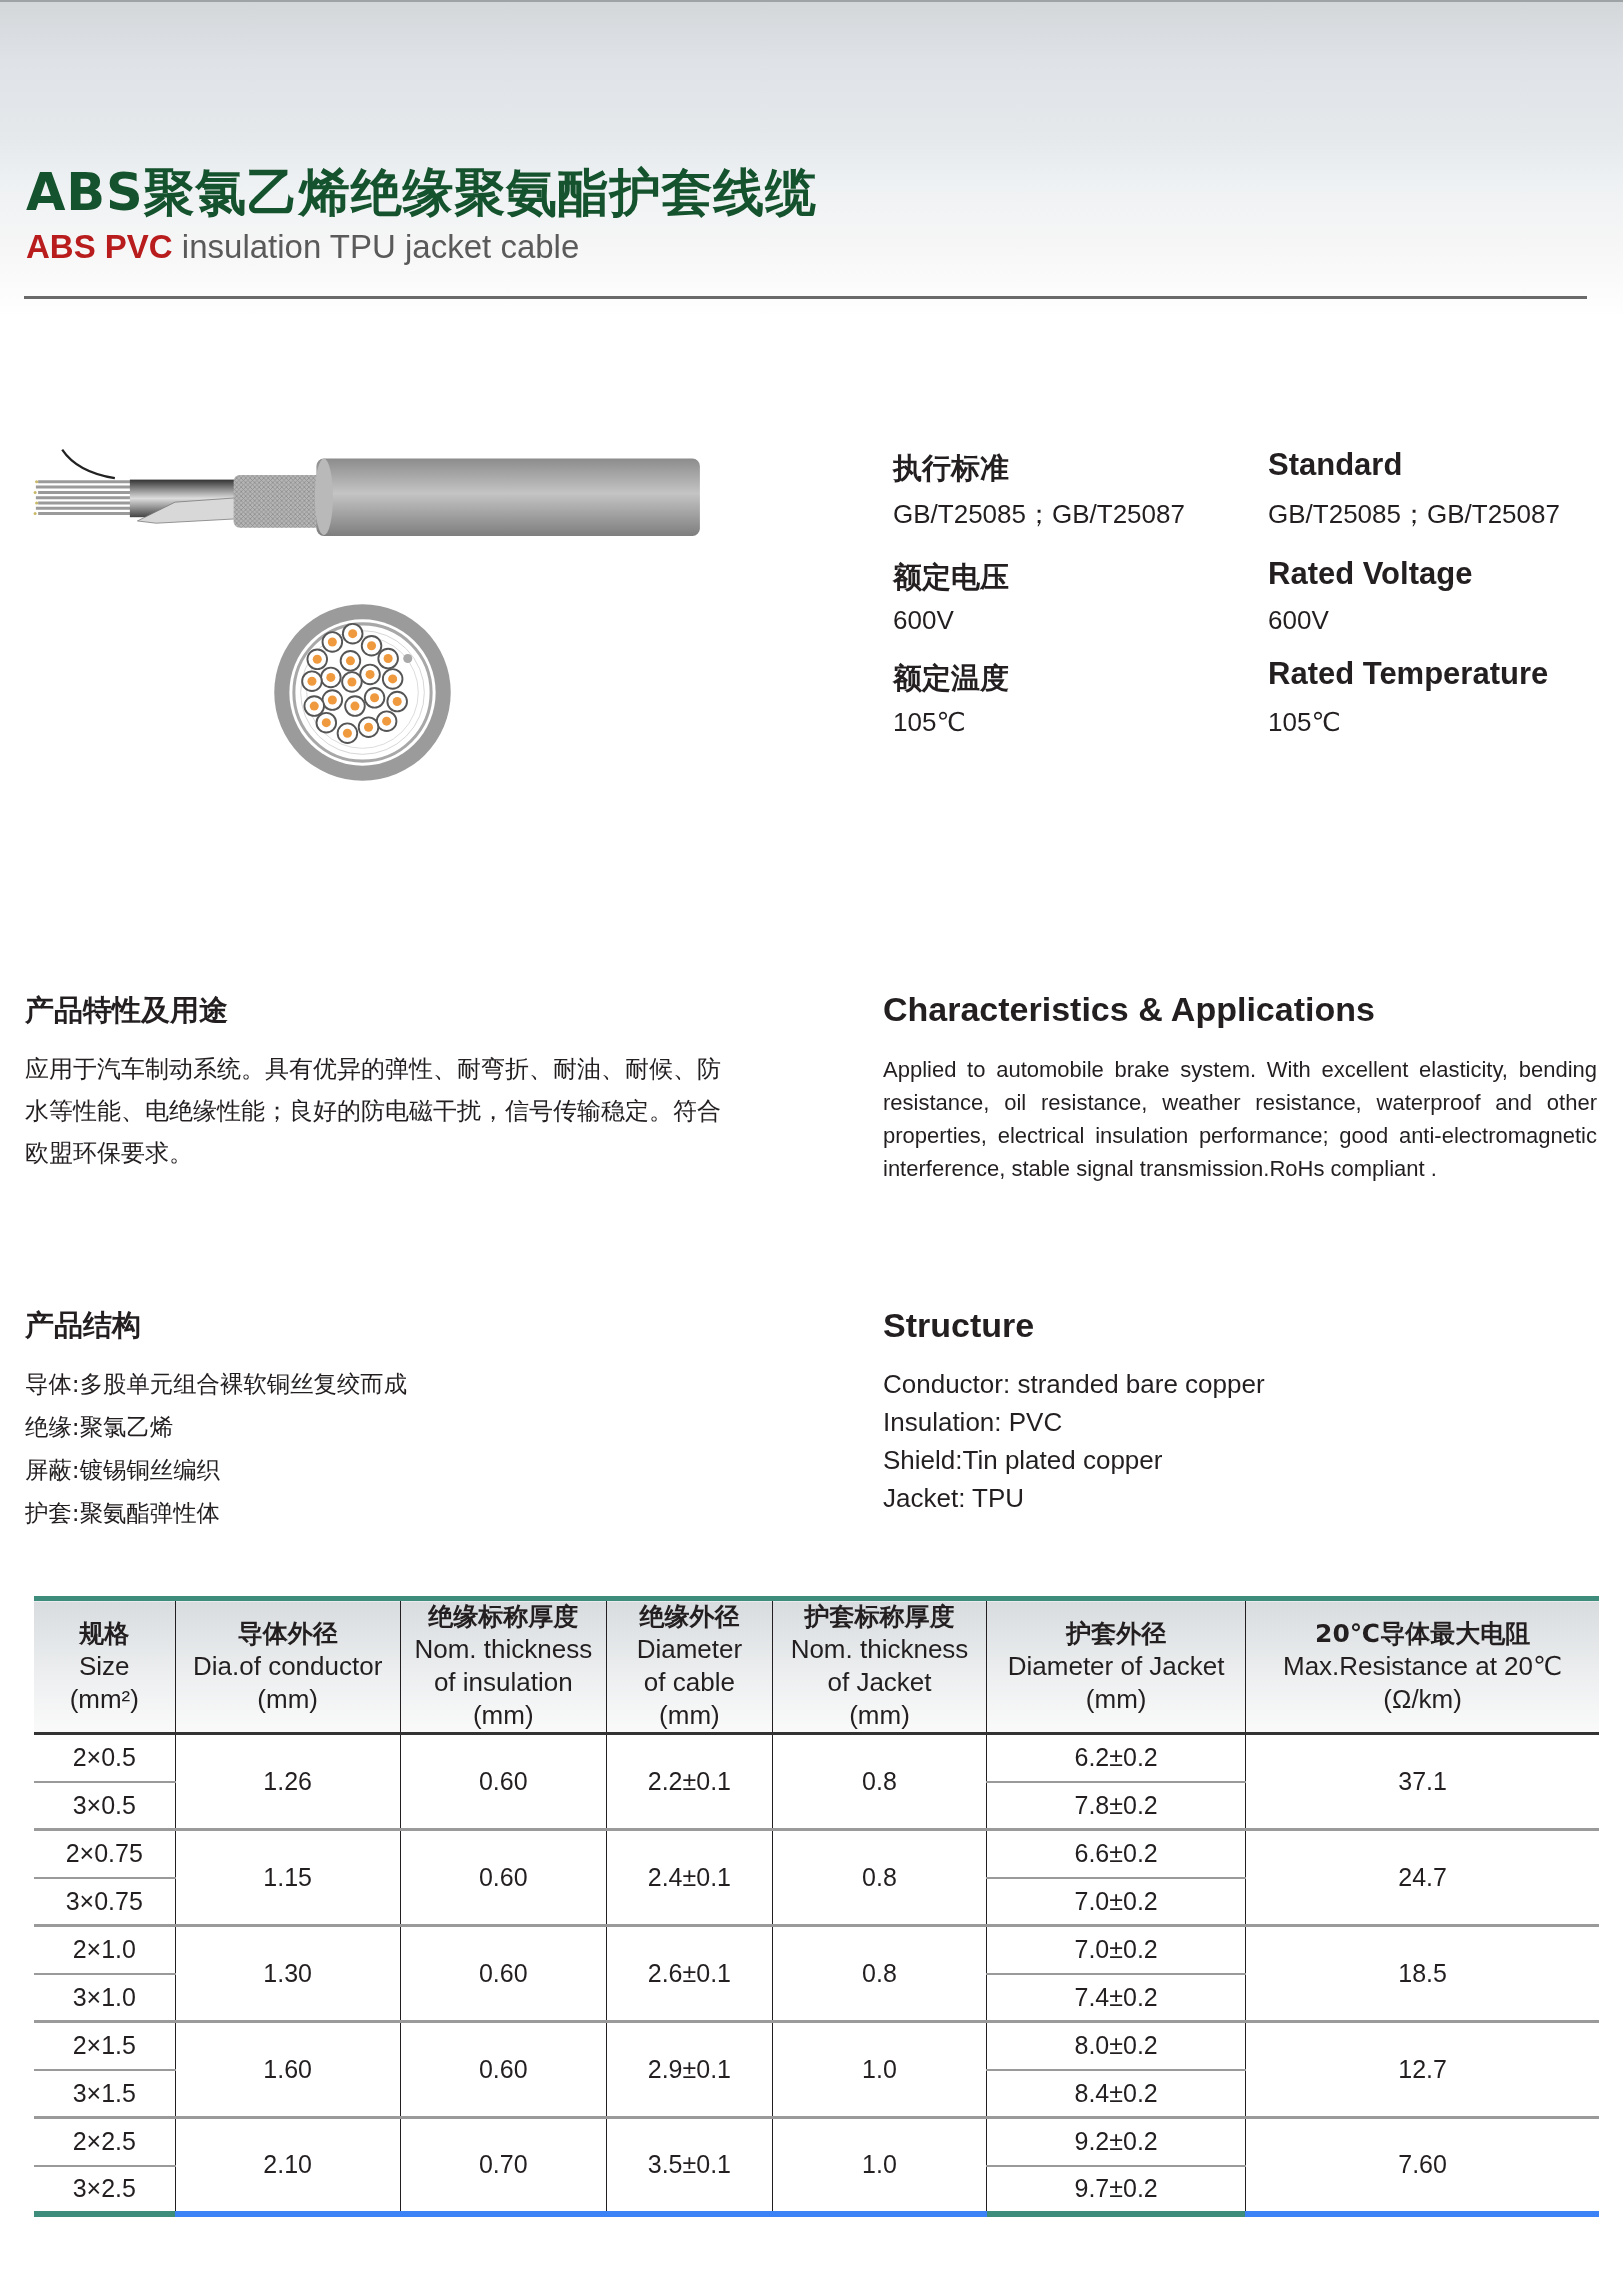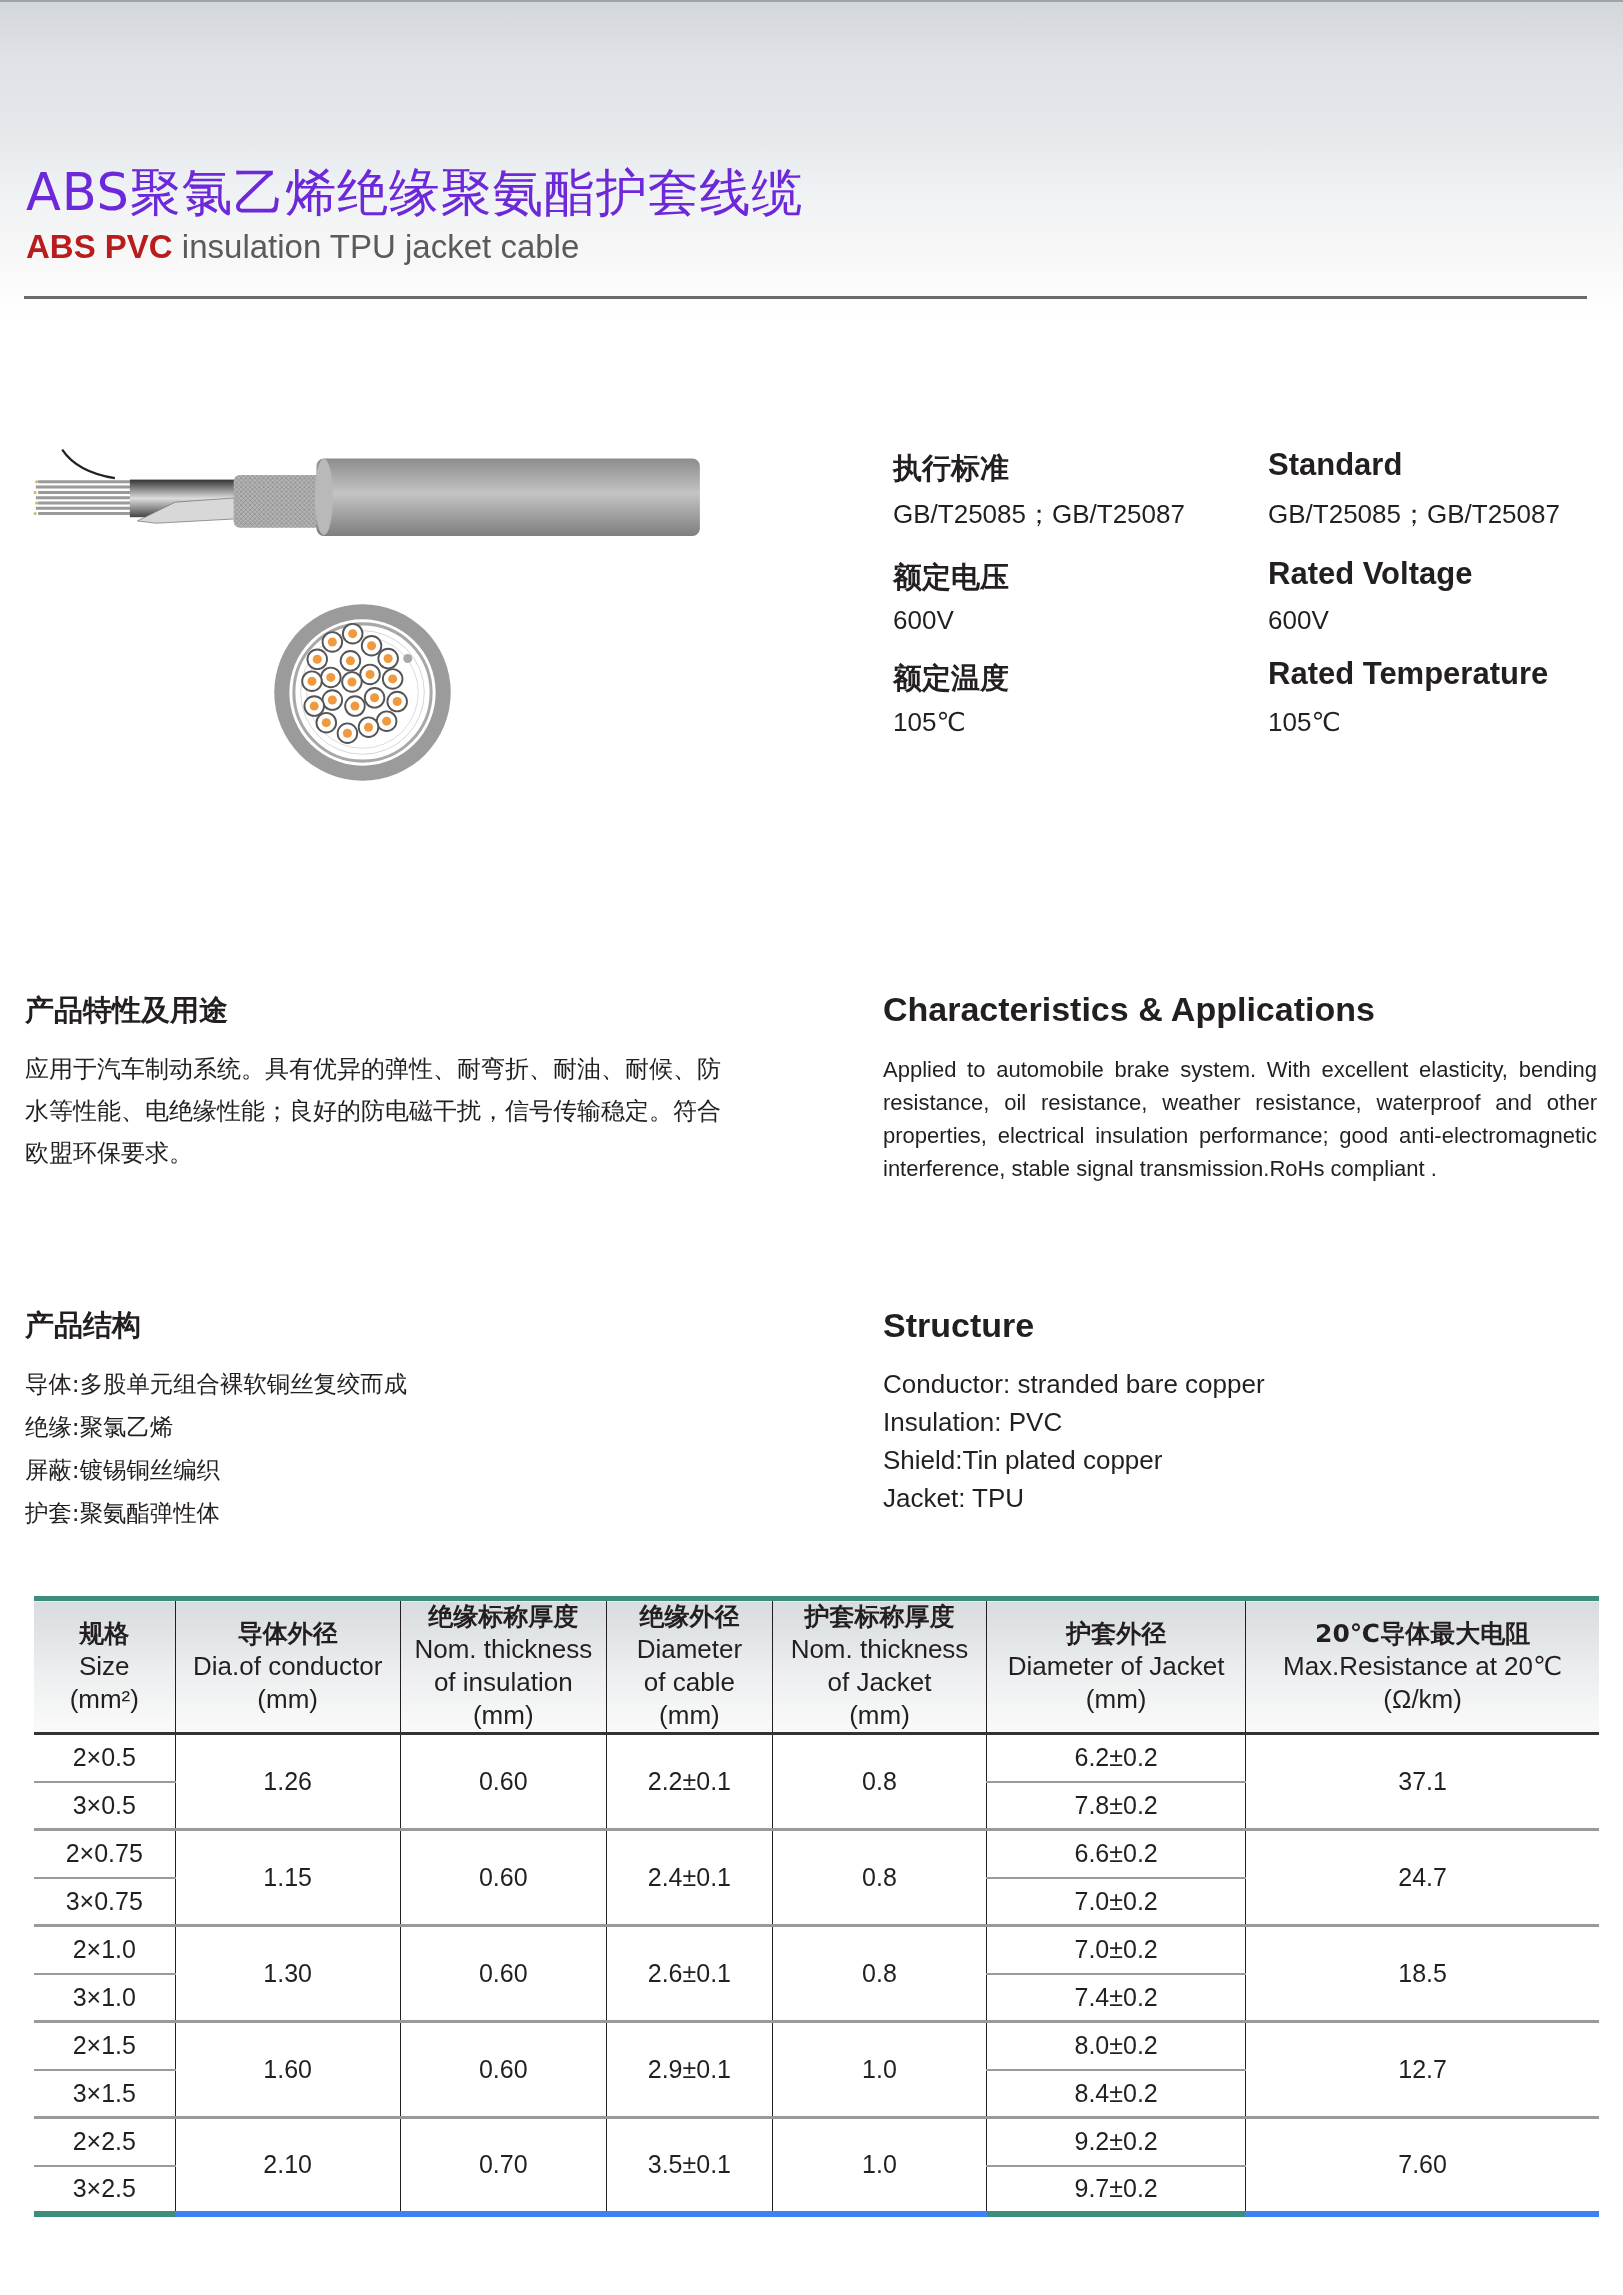--- a/index.html
+++ b/index.html
@@ -1,21 +1,21 @@
 <!DOCTYPE html>
 <html style="font-size:12px"><head>
 <meta charset="utf-8">
 <style>
   * { box-sizing: border-box; margin: 0; padding: 0; }
   html, body { width: 1624px; height: 2295px; background: #ffffff; }
   body { position: relative; font-family: "Liberation Sans", "DejaVu Sans", sans-serif; color: #231f20; overflow: hidden; }
   .topband { position: absolute; left: 0; top: 0; width: 1624px; height: 317px;
     background: linear-gradient(to bottom, #d3d7da 0px, #dfe2e6 60px, #e6e9ec 136px, #eef1f3 181px, #f6f6f6 242px, #ffffff 317px);
     border-top: 2.3px solid #9ea3a6; }
-  .title-cn { position: absolute; left: 26px; top: 159px; font-size: 51px; font-weight: normal; color: #6d28d9; letter-spacing: 0.8px; font-family: "DejaVu Sans", sans-serif; white-space: nowrap; }
+  .title-cn { position: absolute; left: 26px; top: 159px; font-size: 51px; font-weight: bold; color: #14532d; letter-spacing: 0.8px; font-family: "DejaVu Sans", sans-serif; white-space: nowrap; }
   .title-en { position: absolute; left: 26px; top: 228px; font-size: 33px; color: #5a5a5a; white-space: nowrap; }
   .title-en b { font-weight: bold; color: #b91c1c; }
   .rule { position: absolute; left: 24px; top: 296px; width: 1563px; height: 3px; background: #6a6a6a; }
 
   .cable-side { position: absolute; left: 23px; top: 442px; width: 680px; height: 94px; }
   .cable-cross { position: absolute; left: 272px; top: 602px; width: 181px; height: 181px; }
 
   .spec { position: absolute; white-space: nowrap; }
   .spec-label-cn { font-size: 29px; font-weight: bold; color: #231f20; font-family: "DejaVu Sans", sans-serif; }
   .spec-label-en { font-size: 31px; font-weight: bold; color: #231f20; }

